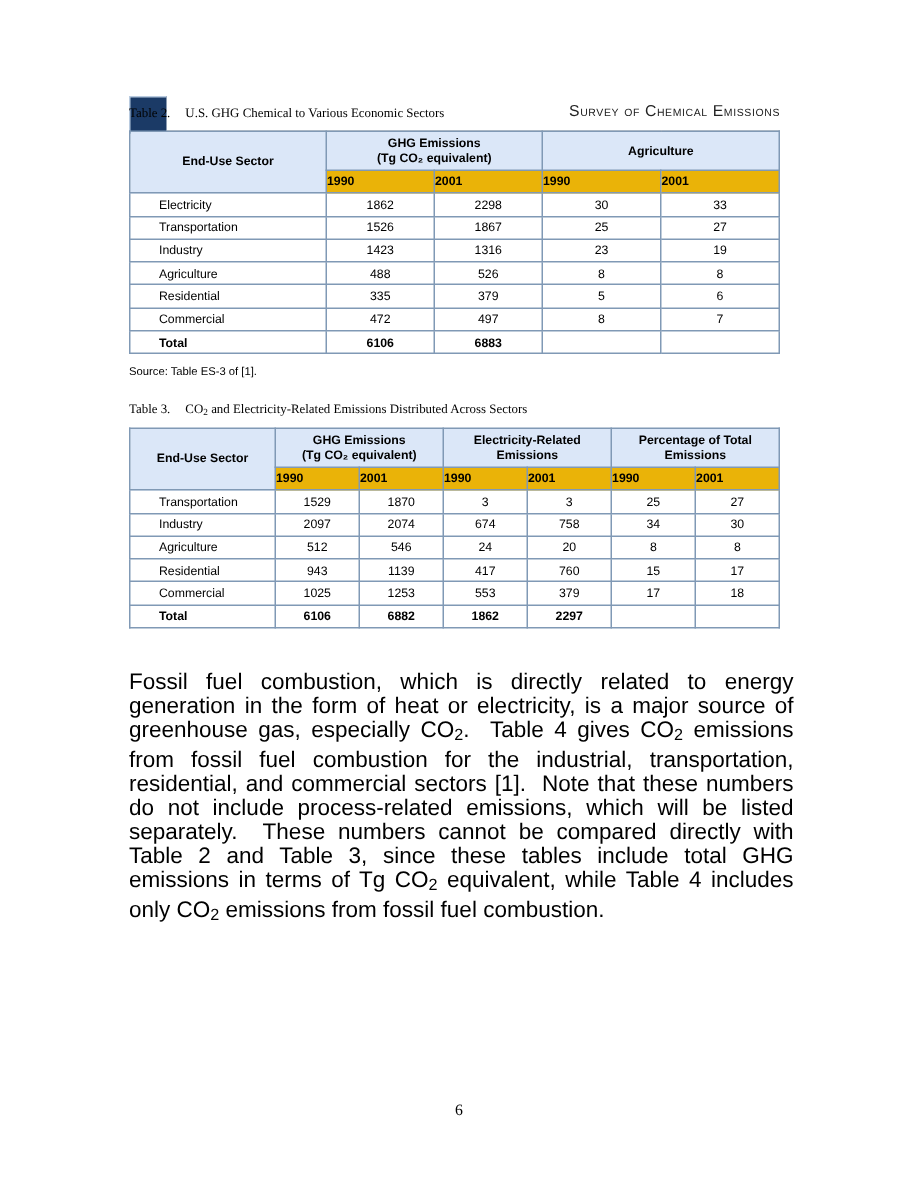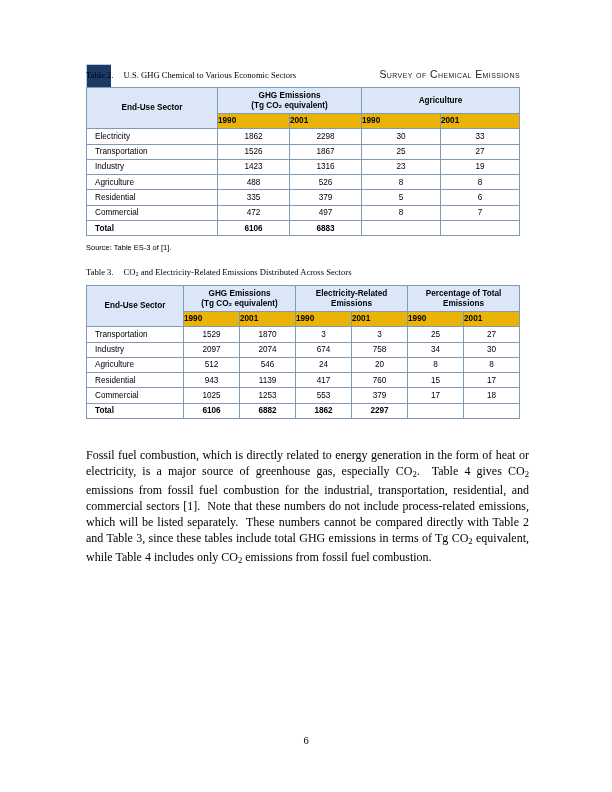--- a/index.html
+++ b/index.html
@@ -101,21 +101,21 @@
     height: 26px;
   }
   .data-table .hdr-sub {
     background: #eab308;
     font-weight: bold;
     text-align: left;
     height: 15.3px;
   }
   .data-table .sector {
     text-align: left;
-    padding-left: 8px;
+    padding-left: 19px;
   }
   .data-table .num {
     text-align: center;
   }
   .data-table .total-row td {
     font-weight: bold;
     border-top: 1.6px solid #3b4a5c;
   }
 
   .source-note {
@@ -126,22 +126,22 @@
     white-space: nowrap;
     text-align: center;
   }
 
   
   .body-text {
     position: absolute;
     left: 86px;
     top: 447px;
     width: 443px;
-    font-family: Liberation Serif, serif;
-    font-size: 12px;
+    font-family: Liberation Sans, sans-serif;
+    font-size: 15px;
     line-height: 16.1px;
     text-align: justify;
     color: #000;
   }
   .body-text p { margin: 0; }
 
   
   .page-number {
     position: absolute;
     left: 0;

